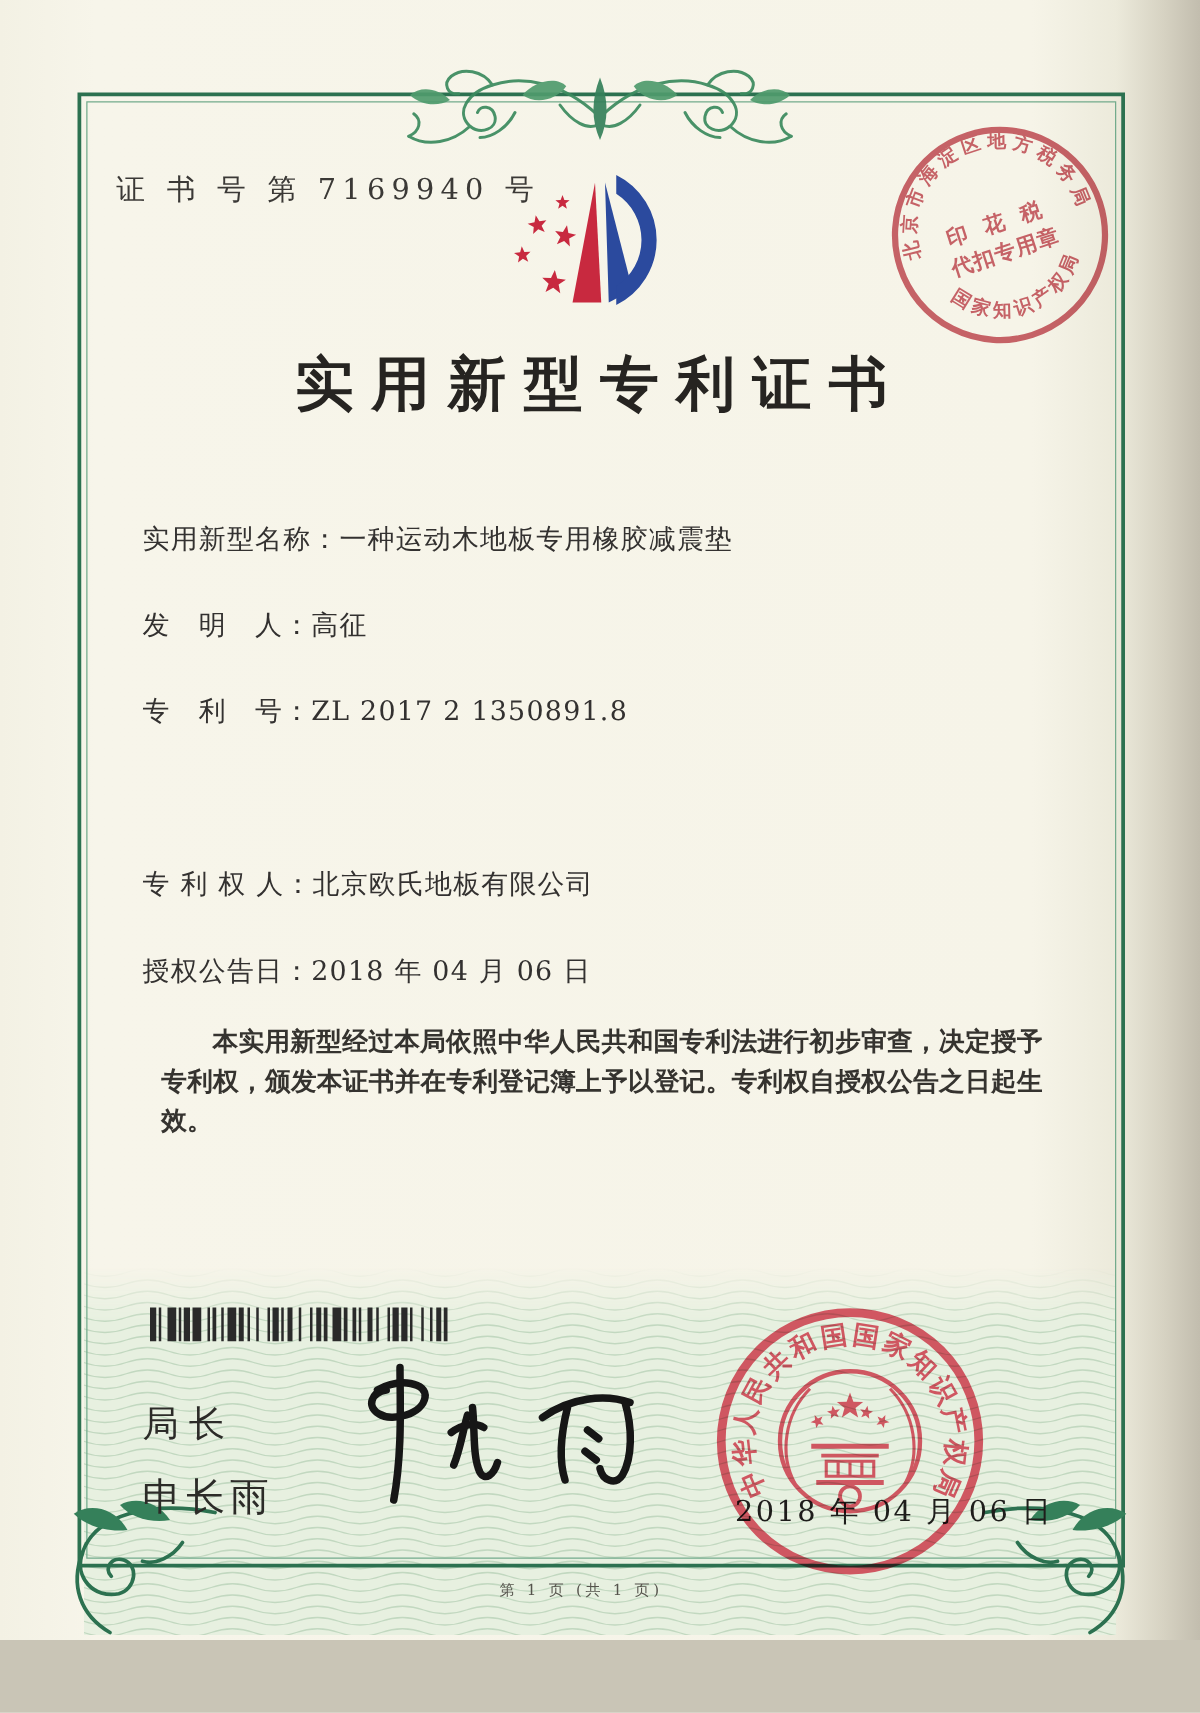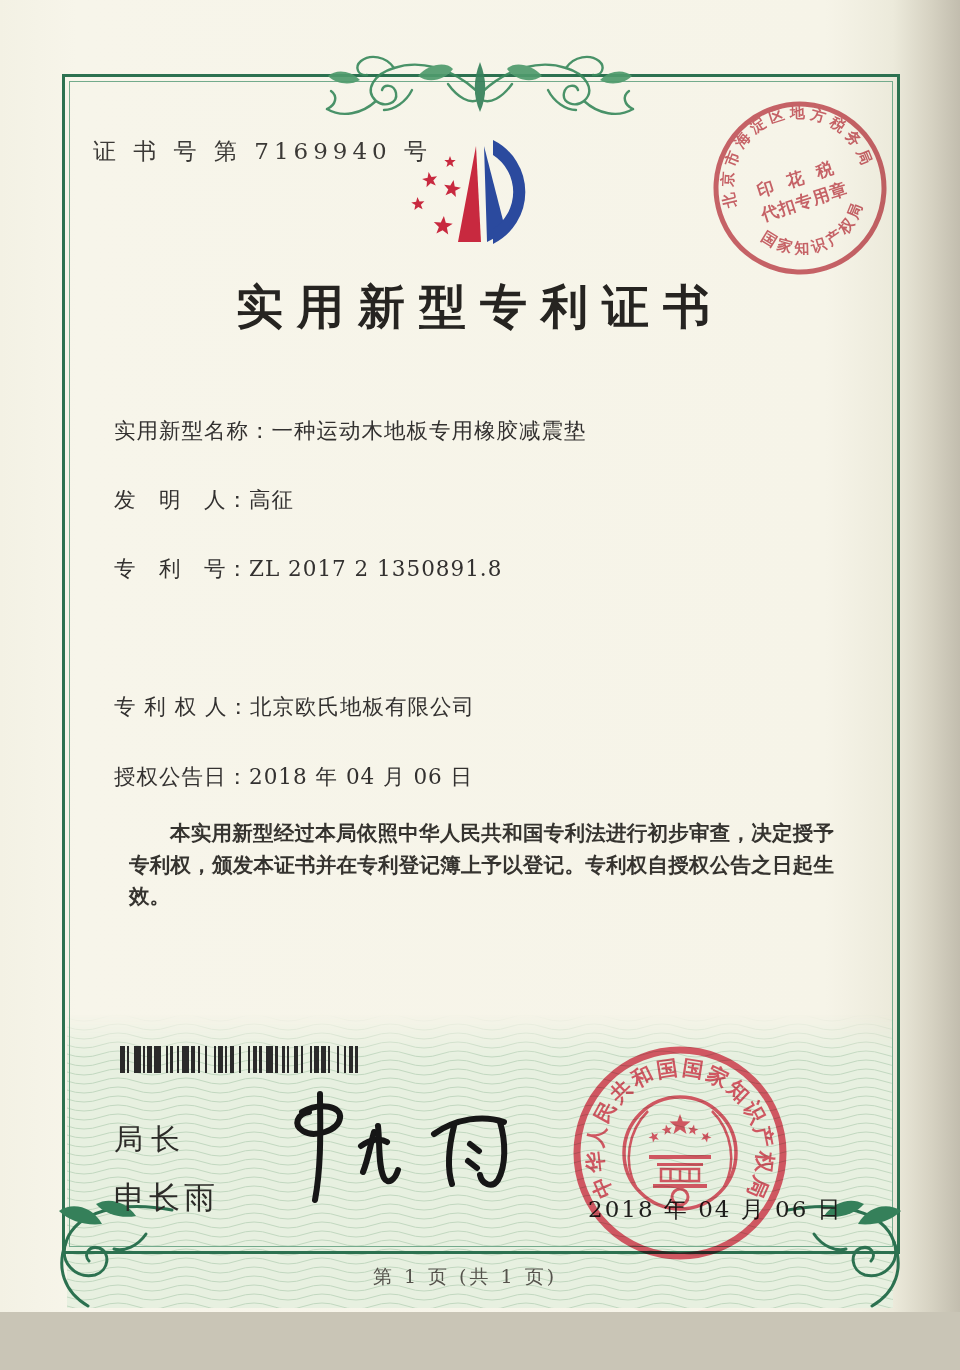--- a/index.html
+++ b/index.html
@@ -52,21 +52,21 @@
   .director-title{left:114px;top:1120px;font-size:29px;color:#2c2b28;letter-spacing:8px;z-index:1;}
   .director-name{left:114px;top:1162px;font-size:31px;color:#2c2b28;letter-spacing:4px;z-index:1;margin-top:15px;}
   .signature{left:258px;top:1082px;z-index:1;}
   
   .seal-date{left:588px;top:1194px;font-family:"DejaVu Serif","Liberation Serif",serif;
     font-size:23px;letter-spacing:2px;color:#1e1d1b;z-index:1;}
   .seal{left:563px;top:1036px;z-index:2;opacity:.88;mix-blend-mode:multiply;}
   .tax-stamp{left:698px;top:86px;opacity:.85;mix-blend-mode:multiply;}
   
   .footer{left:0;right:30px;top:1264px;text-align:center;font-family:"DejaVu Serif","Liberation Serif",serif;
-    font-size:19px;letter-spacing:3px;color:#55534c;z-index:1;}
+    font-size:12px;letter-spacing:3px;color:#55534c;z-index:1;}
   
   .ornament{pointer-events:none;}
 </style>
 </head>
 <body>
 
 <div class="page">
 
   <div class="abs band">
     <svg id="guilloche" width="826" height="294">

